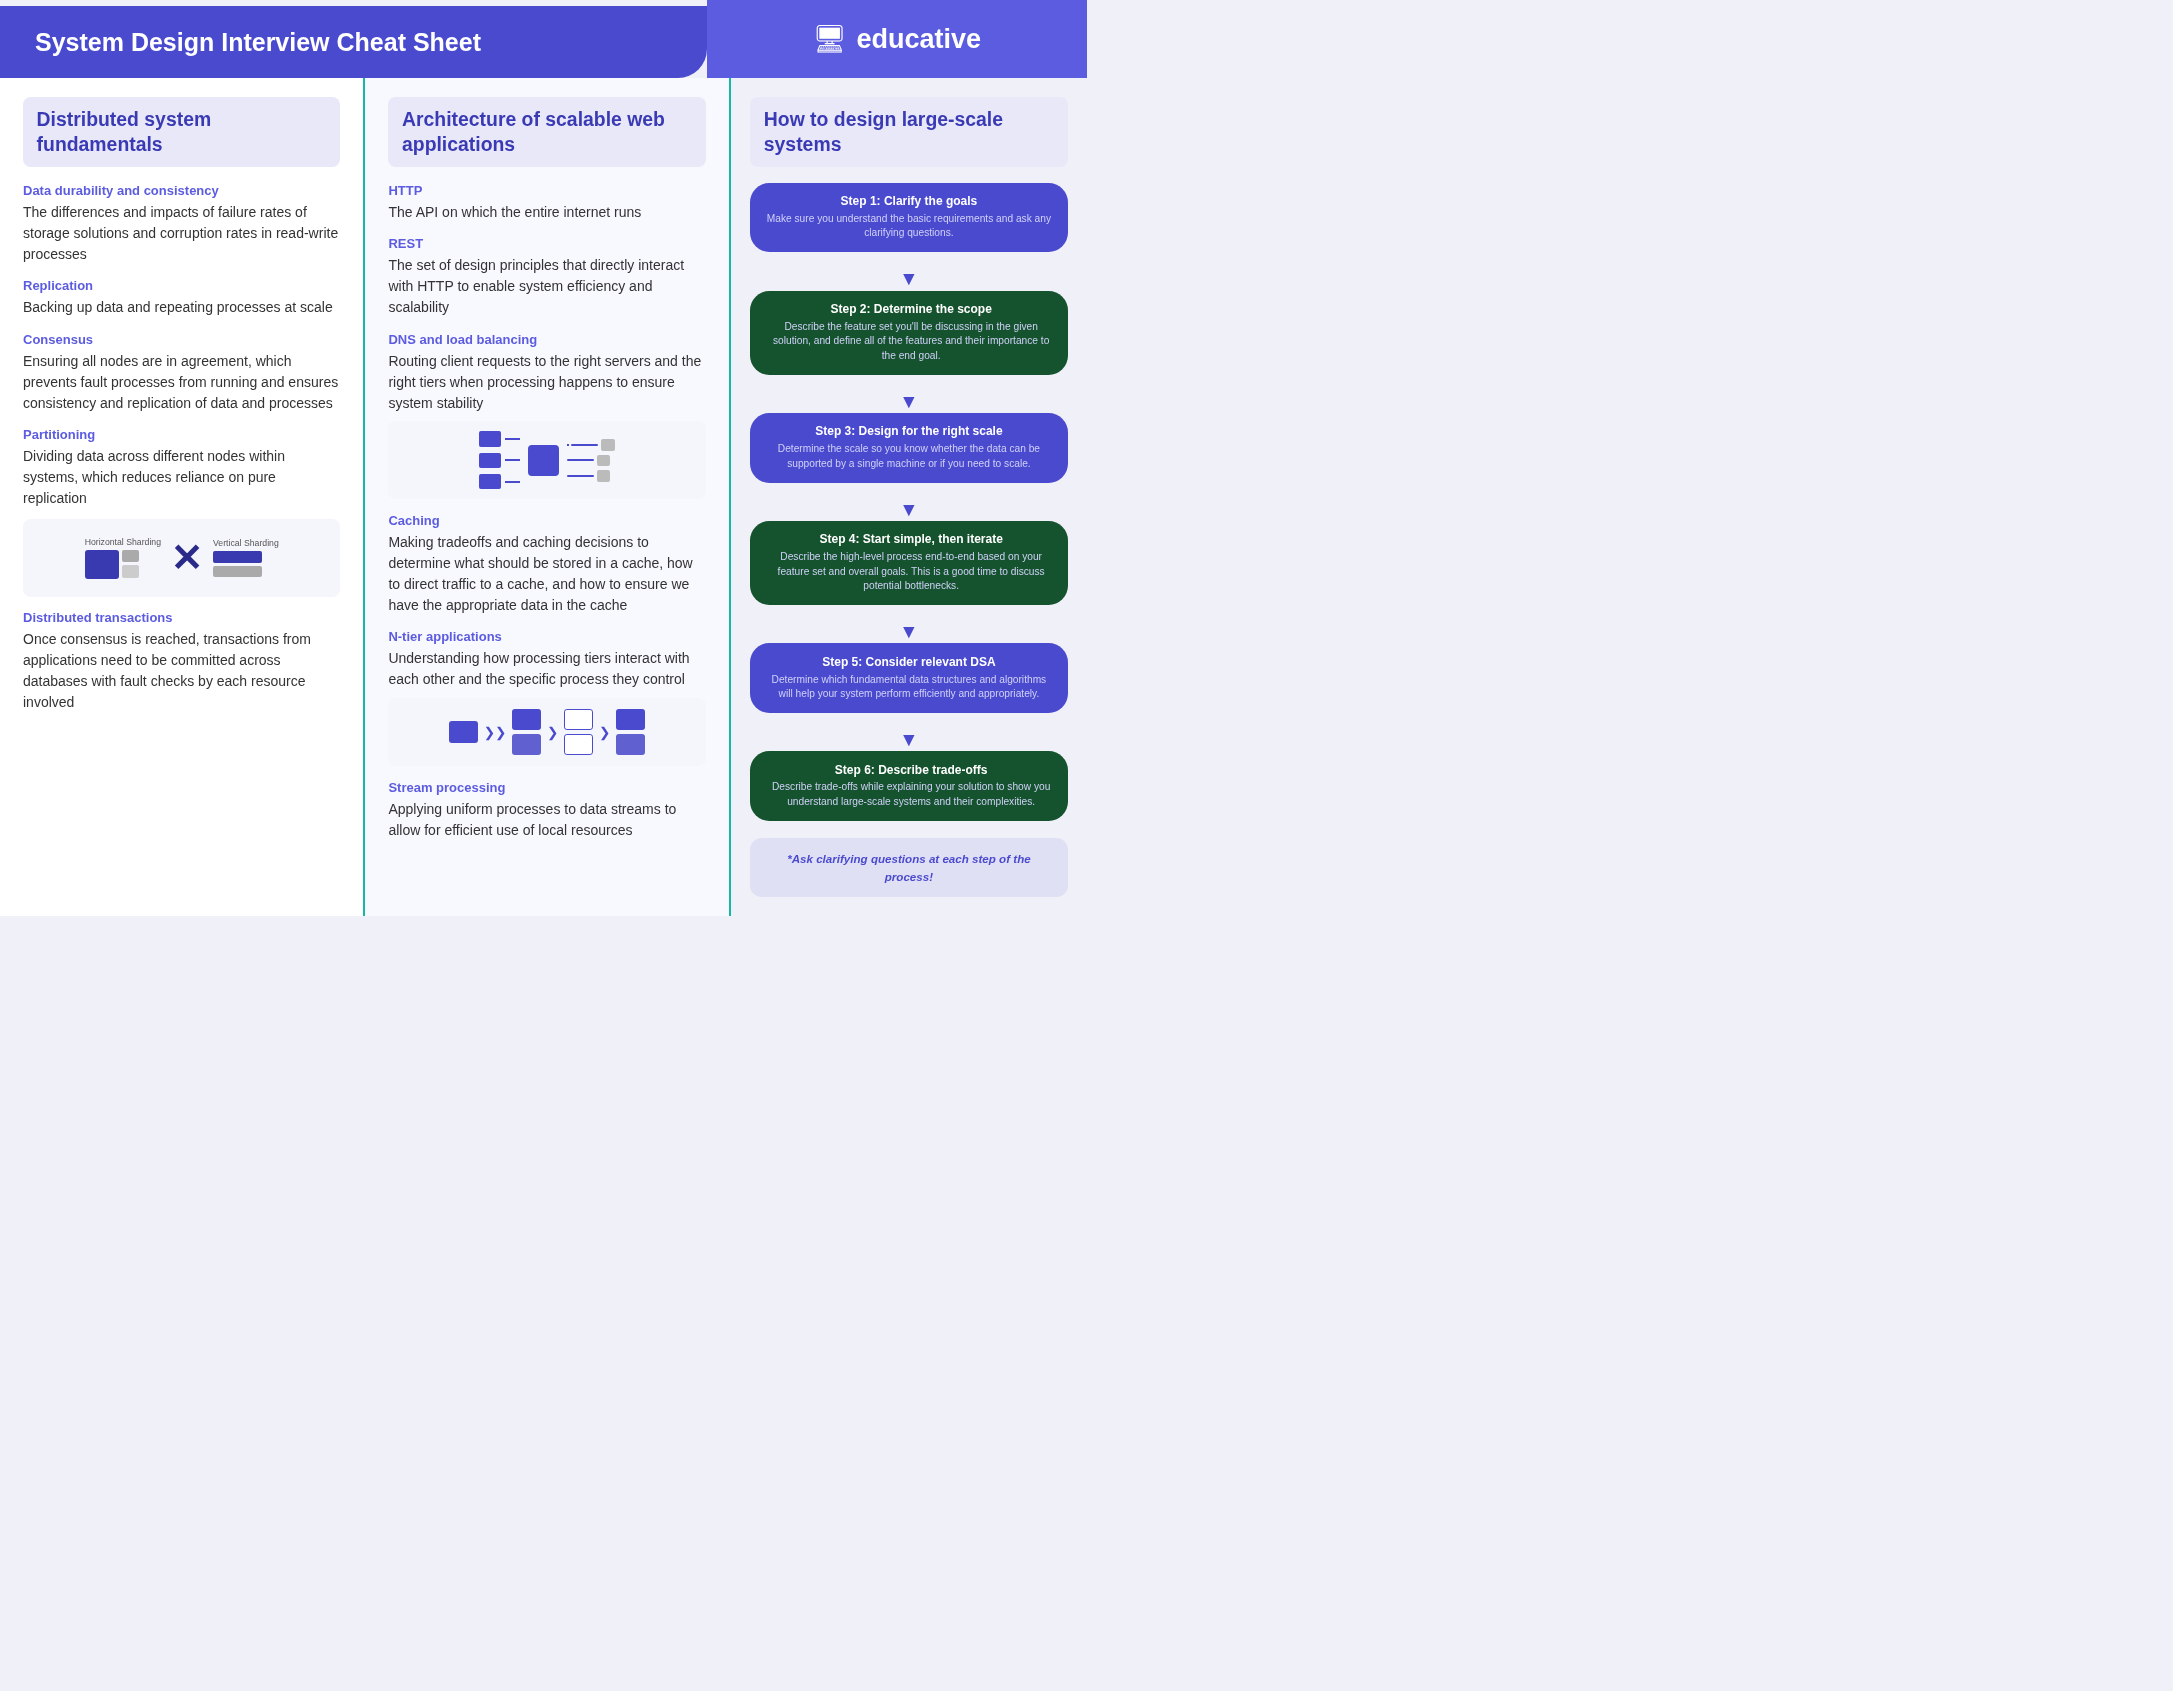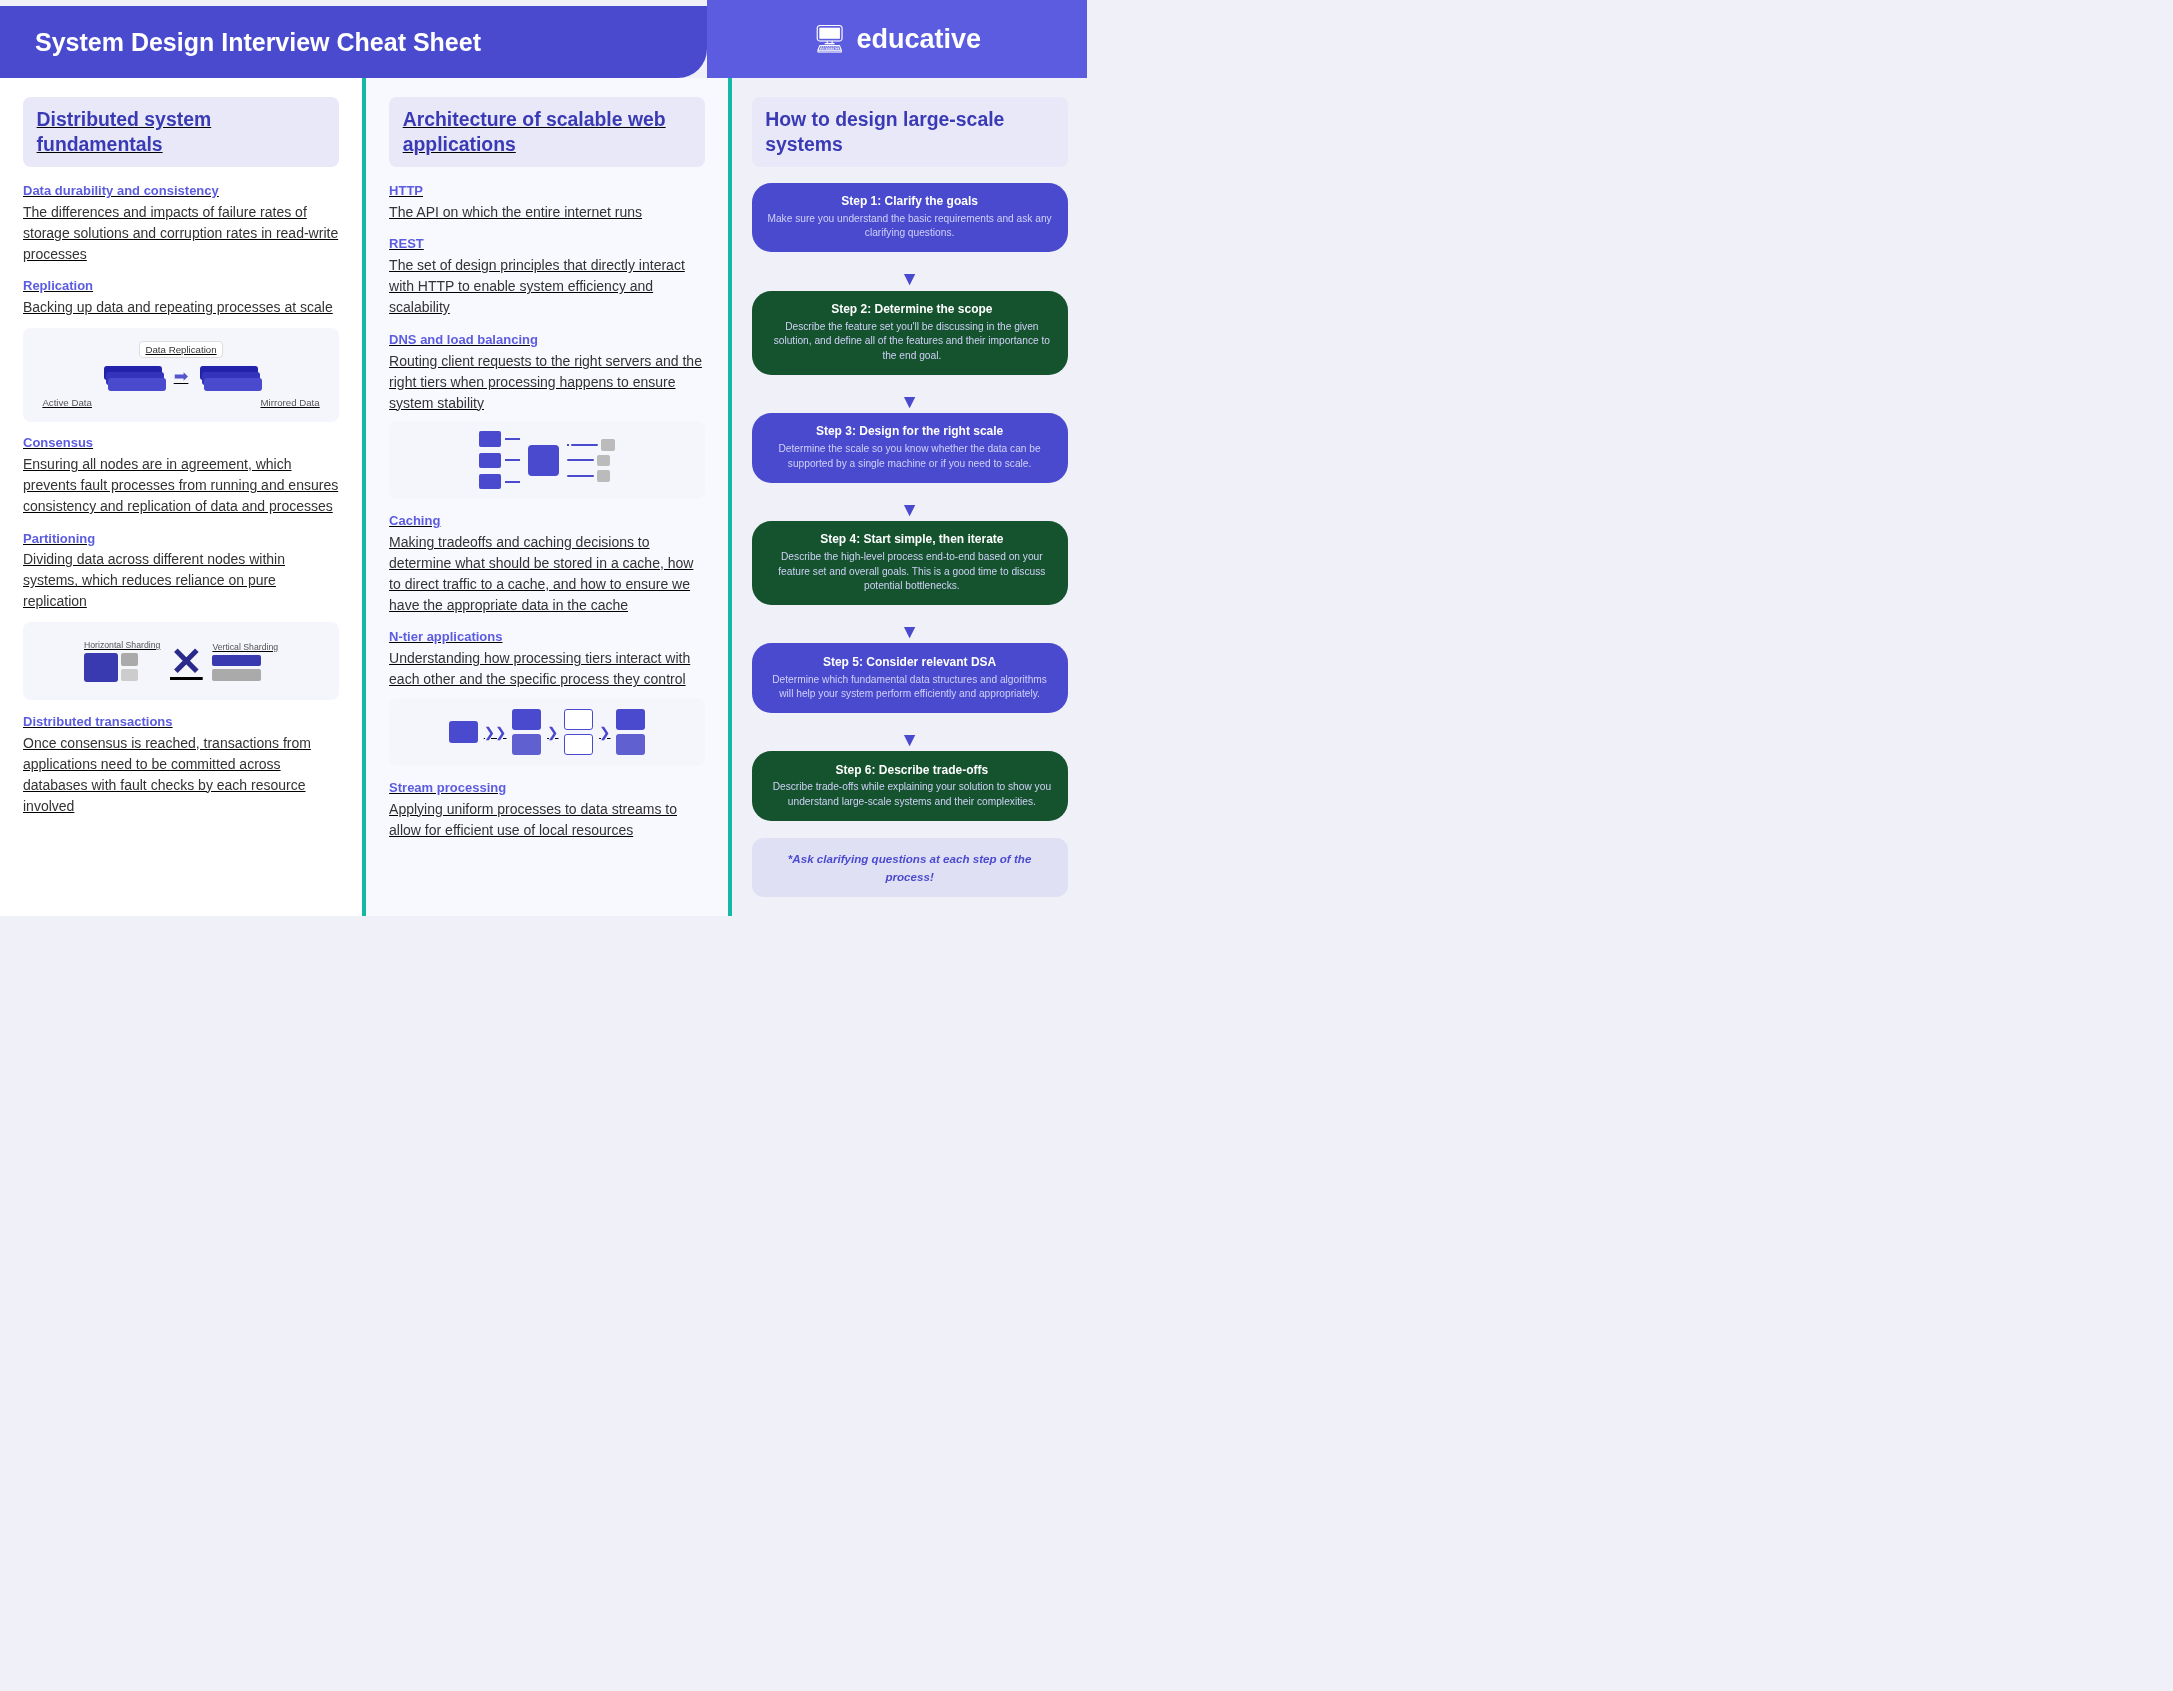--- a/index.html
+++ b/index.html
@@ -57,22 +57,21 @@
       padding: 0;
     }
 
     
     .col {
       flex: 1;
       padding: 19.4px 23px;
       background: white;
     }
     .col:not(:last-child) {
-      border-right: 4px solid #14b8a6;
-      text-decoration: underline;
+      border-right: 2px solid #14b8a6;
     }
     .col-right {
       background: #f0f0f8;
       flex: 1;
       padding: 19.4px 19.4px;
     }
 
     
     .section-heading {
       font-size: 19.4px;
@@ -259,42 +258,20 @@
 
   <div class="col">
     <div class="section-heading">Distributed system fundamentals</div>
 
     <div class="topic-title">Data durability and consistency</div>
     <div class="topic-body">The differences and impacts of failure rates of storage solutions and corruption rates in read-write processes</div>
 
     <div class="topic-title">Replication</div>
     <div class="topic-body">Backing up data and repeating processes at scale</div>
 
-    <div class="diagram-box">
-      <div class="diagram-center-label">Data Replication</div>
-      <div class="diagram-row">
-
-        <div style="display:flex;flex-direction:column;align-items:center;gap:1.9px;">
-          <div style="width:58px;height:13.6px;background:#2222aa;border-radius:2.9px;margin-top:3.9px;"></div>
-          <div style="width:58px;height:13.6px;background:#3333bb;border-radius:2.9px;margin-top:-9.7px;margin-left:3.9px;"></div>
-          <div style="width:58px;height:13.6px;background:#4a4acf;border-radius:2.9px;margin-top:-9.7px;margin-left:7.8px;"></div>
-        </div>
-        <span class="arrow-right">➡</span>
-
-        <div style="display:flex;flex-direction:column;align-items:center;gap:1.9px;">
-          <div style="width:58px;height:13.6px;background:#2222aa;border-radius:2.9px;margin-top:3.9px;"></div>
-          <div style="width:58px;height:13.6px;background:#3333bb;border-radius:2.9px;margin-top:-9.7px;margin-left:3.9px;"></div>
-          <div style="width:58px;height:13.6px;background:#4a4acf;border-radius:2.9px;margin-top:-9.7px;margin-left:7.8px;"></div>
-        </div>
-      </div>
-      <div class="diagram-labels">
-        <span>Active Data</span>
-        <span>Mirrored Data</span>
-      </div>
-    </div>
 
     <div class="topic-title">Consensus</div>
     <div class="topic-body">Ensuring all nodes are in agreement, which prevents fault processes from running and ensures consistency and replication of data and processes</div>
 
     <div class="topic-title">Partitioning</div>
     <div class="topic-body">Dividing data across different nodes within systems, which reduces reliance on pure replication</div>
 
     <div class="sharding-diagram">
       <div style="display:flex;align-items:center;gap:9.7px;">
         <div>

